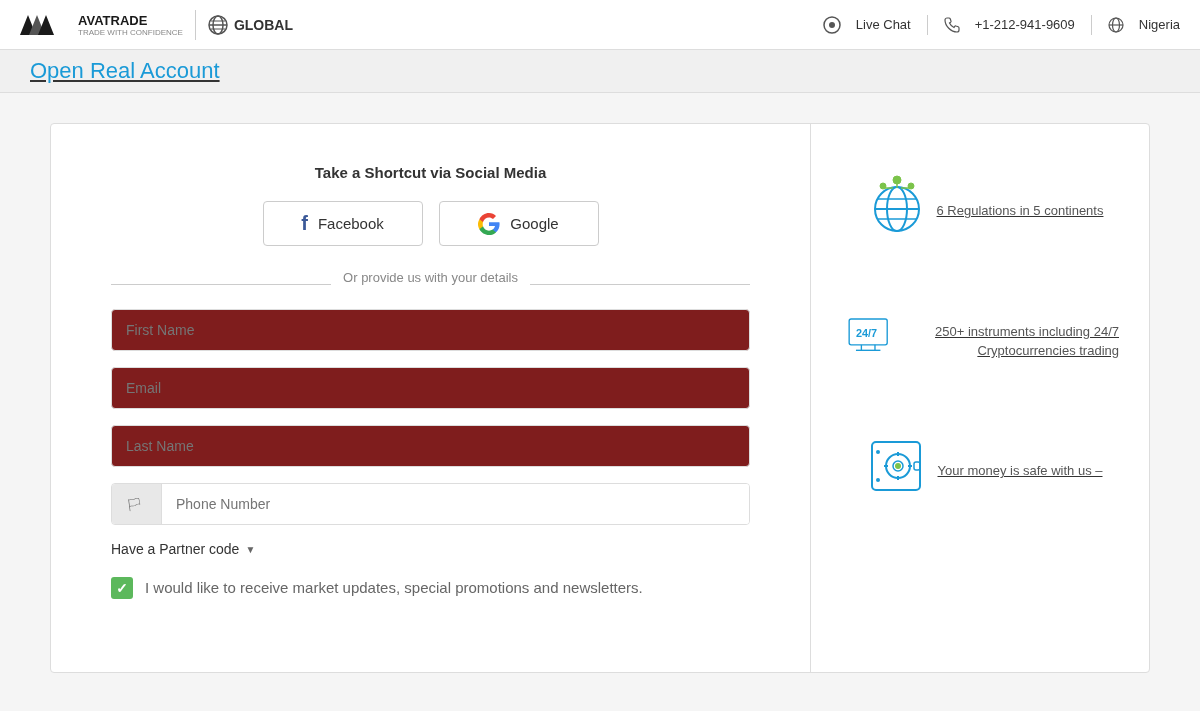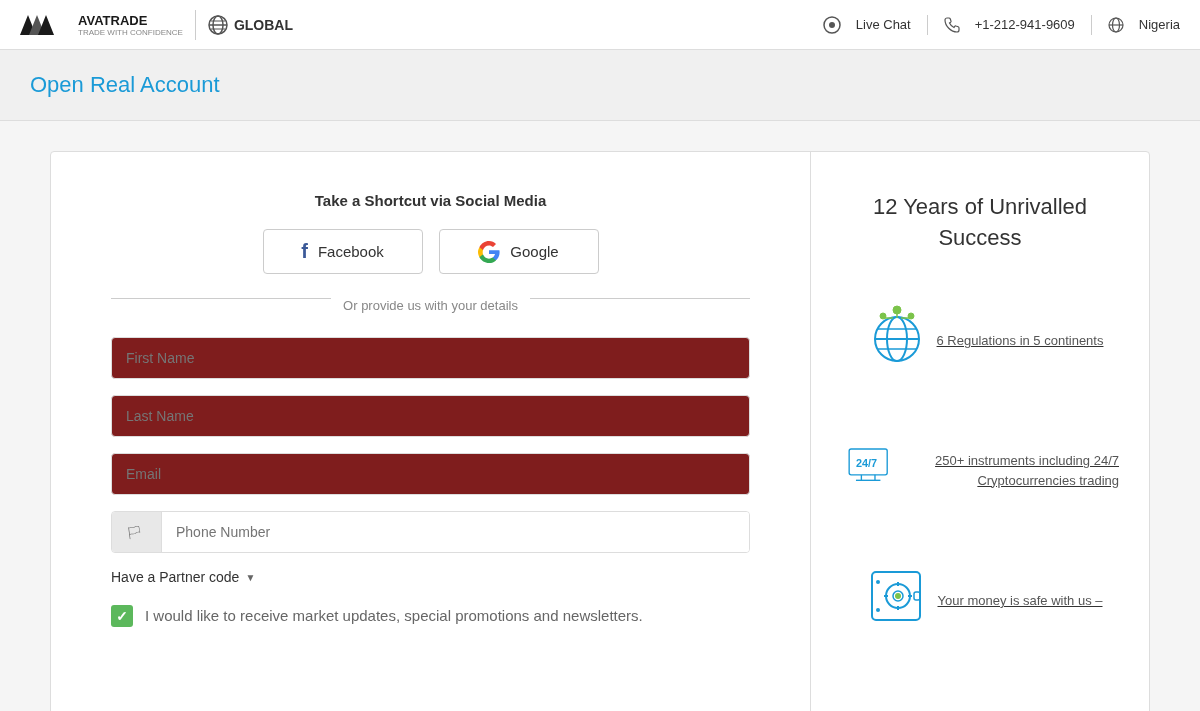--- a/index.html
+++ b/index.html
@@ -54,22 +54,23 @@
     }
     .header-divider {
       width: 1px;
       height: 20px;
       background: #ccc;
     }
 
     
     .page-title-bar {
       background: #f0f0f0;
-      padding: 22px 30px;
+      padding: 8px 30px;
       border-bottom: 1px solid #ddd;
+      text-decoration: underline;
     }
     .page-title-bar h1 {
       font-size: 22px;
       color: #1a9ad7;
       font-weight: 400;
     }
 
     
     .main-content {
       padding: 30px;
@@ -116,21 +117,21 @@
       font-size: 15px;
       color: #333;
       font-weight: 500;
       min-width: 160px;
       justify-content: center;
     }
     .fb-icon { color: #3b5998; font-size: 20px; font-weight: bold; }
     
     .or-divider {
       display: flex;
-      align-items: flex-start;
+      align-items: flex-end;
       gap: 12px;
       margin-bottom: 24px;
       color: #888;
       font-size: 13px;
     }
     .or-divider::before, .or-divider::after {
       content: '';
       flex: 1;
       height: 1px;
       background: #ccc;
@@ -336,25 +337,25 @@
 
       <div class="or-divider">
         <span>Or provide us with your details</span>
       </div>
 
       <div class="form-group">
         <input class="form-input" type="text" placeholder="First Name" style="">
       </div>
 
       <div class="form-group">
+        <input class="form-input" type="email" placeholder="Email" style="">
+      </div>
+
+      <div class="form-group">
         <input class="form-input" type="text" placeholder="Last Name" style="">
-      </div>
-
-      <div class="form-group">
-        <input class="form-input" type="email" placeholder="Email" style="">
       </div>
 
       <div class="form-group">
         <div class="phone-wrapper">
           <div class="phone-prefix">🏳</div>
           <input class="phone-input" type="tel" placeholder="Phone Number" style="">
         </div>
       </div>
 
       <div class="partner-code">
@@ -364,21 +365,20 @@
 
       <div class="checkbox-row">
         <div class="checkbox-custom"></div>
         <label class="checkbox-label">
           <span>I would like to receive market updates, special promotions and newsletters.</span>
         </label>
       </div>
     </div>
 
     <div class="info-panel">
-      <div class="info-title">12 Years of Unrivalled Success</div>
 
       <div class="feature-item">
         <svg class="feature-icon" viewBox="0 0 80 80">
           <circle cx="40" cy="45" r="22" fill="none" stroke="#1a9ad7" stroke-width="2"></circle>
           <ellipse cx="40" cy="45" rx="10" ry="22" fill="none" stroke="#1a9ad7" stroke-width="2"></ellipse>
           <line x1="18" y1="45" x2="62" y2="45" stroke="#1a9ad7" stroke-width="2"></line>
           <line x1="21" y1="35" x2="59" y2="35" stroke="#1a9ad7" stroke-width="1.5"></line>
           <line x1="21" y1="55" x2="59" y2="55" stroke="#1a9ad7" stroke-width="1.5"></line>
 
           <circle cx="40" cy="16" r="4" fill="#7bc34a" stroke="#7bc34a"></circle>

